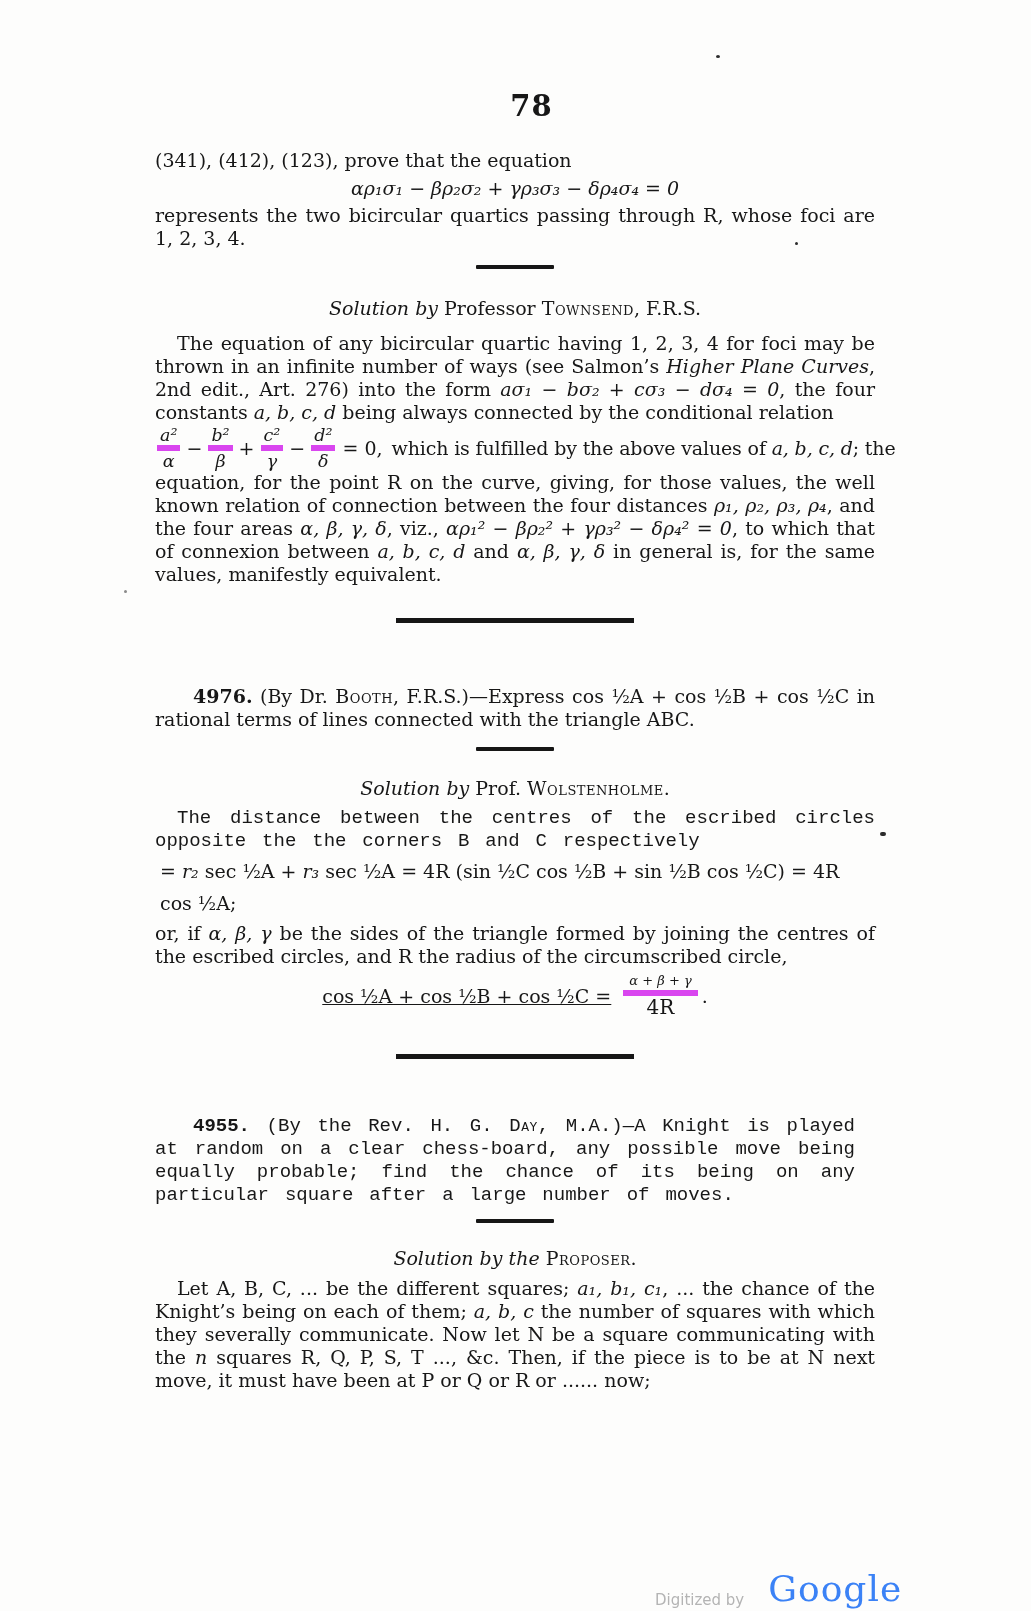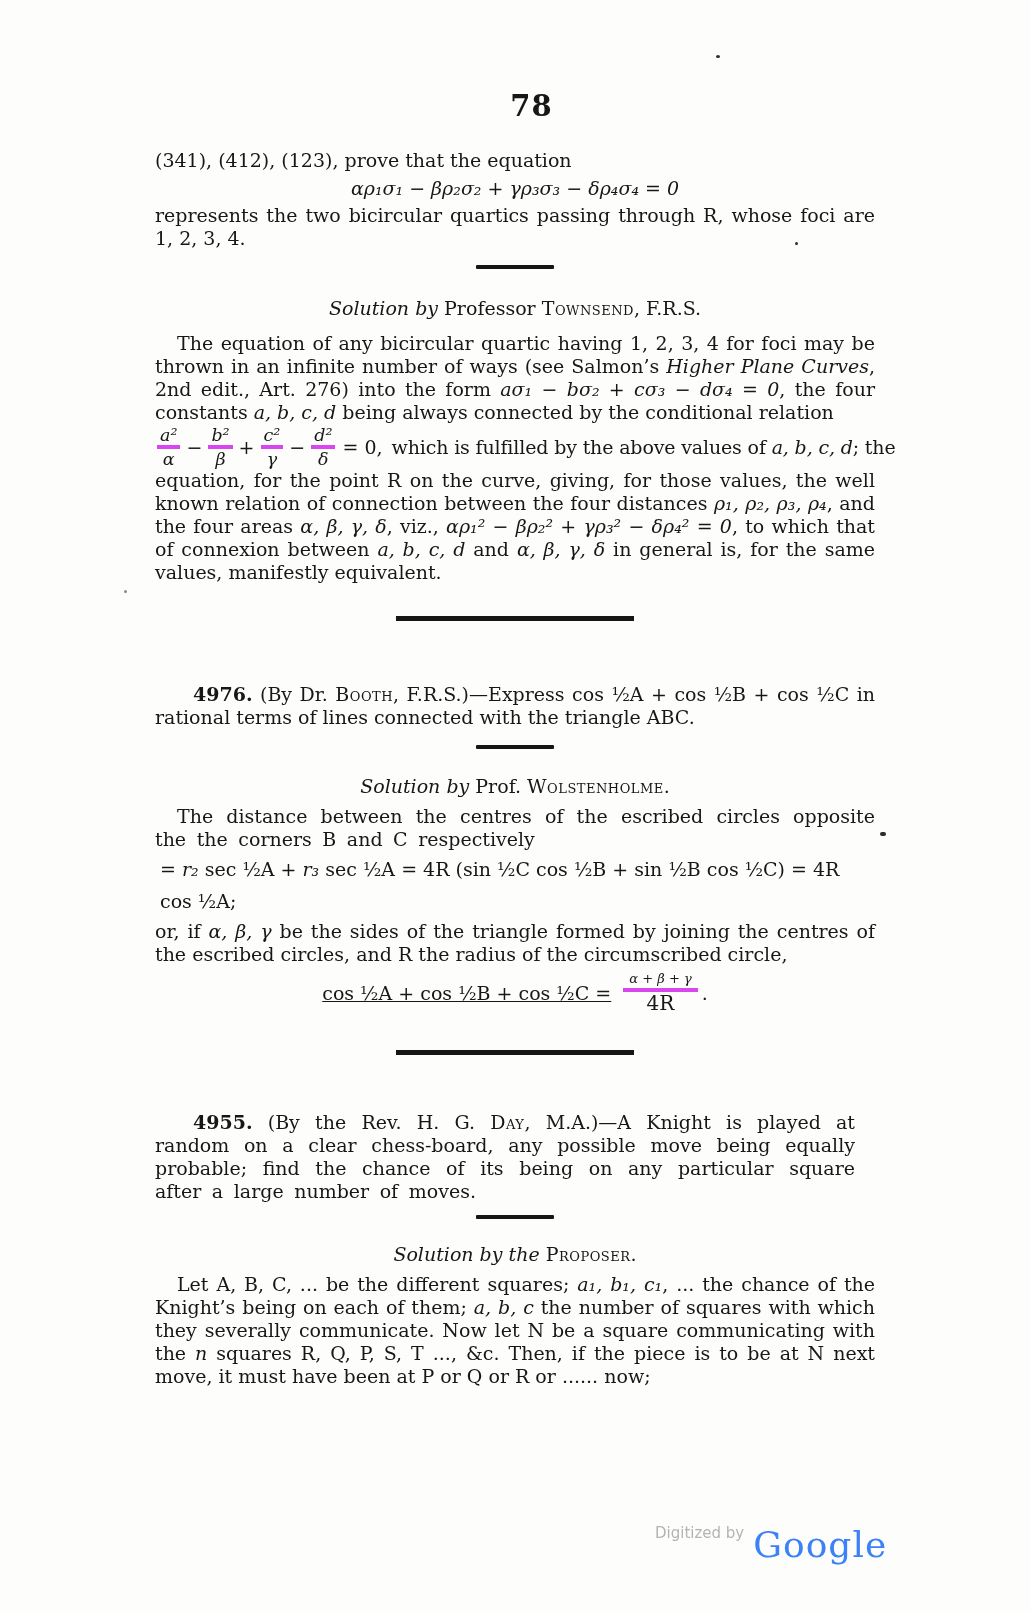--- a/index.html
+++ b/index.html
@@ -21,21 +21,21 @@
     margin-left:32px;
   }
   .content {
     padding:0 156px 0 155px;
     font-size:19px;
     line-height:23px;
   }
   .para { text-align:justify; }
   .indent { text-indent:22px; }
   .q-indent { text-indent:38px; }
-  .loose { word-spacing:4.5px; }
+  .loose { word-spacing:4.5px;font-family:Liberation Mono, monospace; }
   .lead { margin-top:26px; }
   .disp-eq { margin:5px 0 4px; text-align:center; font-style:italic; }
   .rule-short {
     width:78px; height:3.5px; background:#161616; margin:15px auto 0; border-radius:1px;
   }
   .rule-short.r2 { margin-top:16px; }
   .rule-short.r3 { margin-top:12px; }
   .sol-head { margin-top:28px; text-align:center; }
   .sol-head.w { margin-top:26px; }
   .sol-head.p { margin-top:24px; }
@@ -49,21 +49,21 @@
     white-space:nowrap;
   }
   .frac {
     display:inline-flex;
     flex-direction:column;
     align-items:center;
     font-style:italic;
     line-height:1.08;
     margin:0 2px;
   }
-  .frac .fnum { font-size:17.5px; border-bottom:4px solid #d946ef; padding:0 3px 1px; }
+  .frac .fnum { font-size:17.5px; border-bottom:6px solid #d946ef; padding:0 3px 1px; }
   .frac .fden { font-size:17.5px; padding-top:1px; }
   .fop { margin:0 4px; }
   .feq { margin:0 9px 0 5px; }
   .ftail { letter-spacing:-0.15px; }
   .rule-double {
     width:238px; height:2.5px;
     border-top:3px solid #161616;
     border-bottom:2px solid #161616;
     margin:32px auto 0;
   }
@@ -80,24 +80,24 @@
   }
   .disp-frac .dlhs { margin-right:10px;text-decoration:underline; }
   .disp-frac .frac .fnum { font-size:13px; padding:0 6px 2px; }
   .disp-frac .frac .fden { font-style:normal; font-size:20px; }
   .disp-frac .dper { margin-left:2px; }
   .rs-i { font-style:italic; }
   .rs-b { font-weight:bold; }
   .rs-sc { font-variant:small-caps; letter-spacing:0.5px; }
   .watermark {
     position:absolute;
-    left:655px; top:1524px;
+    left:655px; top:1568px;
     display:flex;
-    align-items:flex-start;
-    gap:9px;
+    align-items:flex-end;
+    gap:24px;
   }
   .wm-prefix {
     font-family:"DejaVu Sans","Liberation Sans",sans-serif;
     font-size:15px;
     color:#b4b4b4;
   }
   .wm-brand {
     font-family:"DejaVu Serif","Liberation Serif",serif;
     font-size:36px;
     color:#3b82f6;

